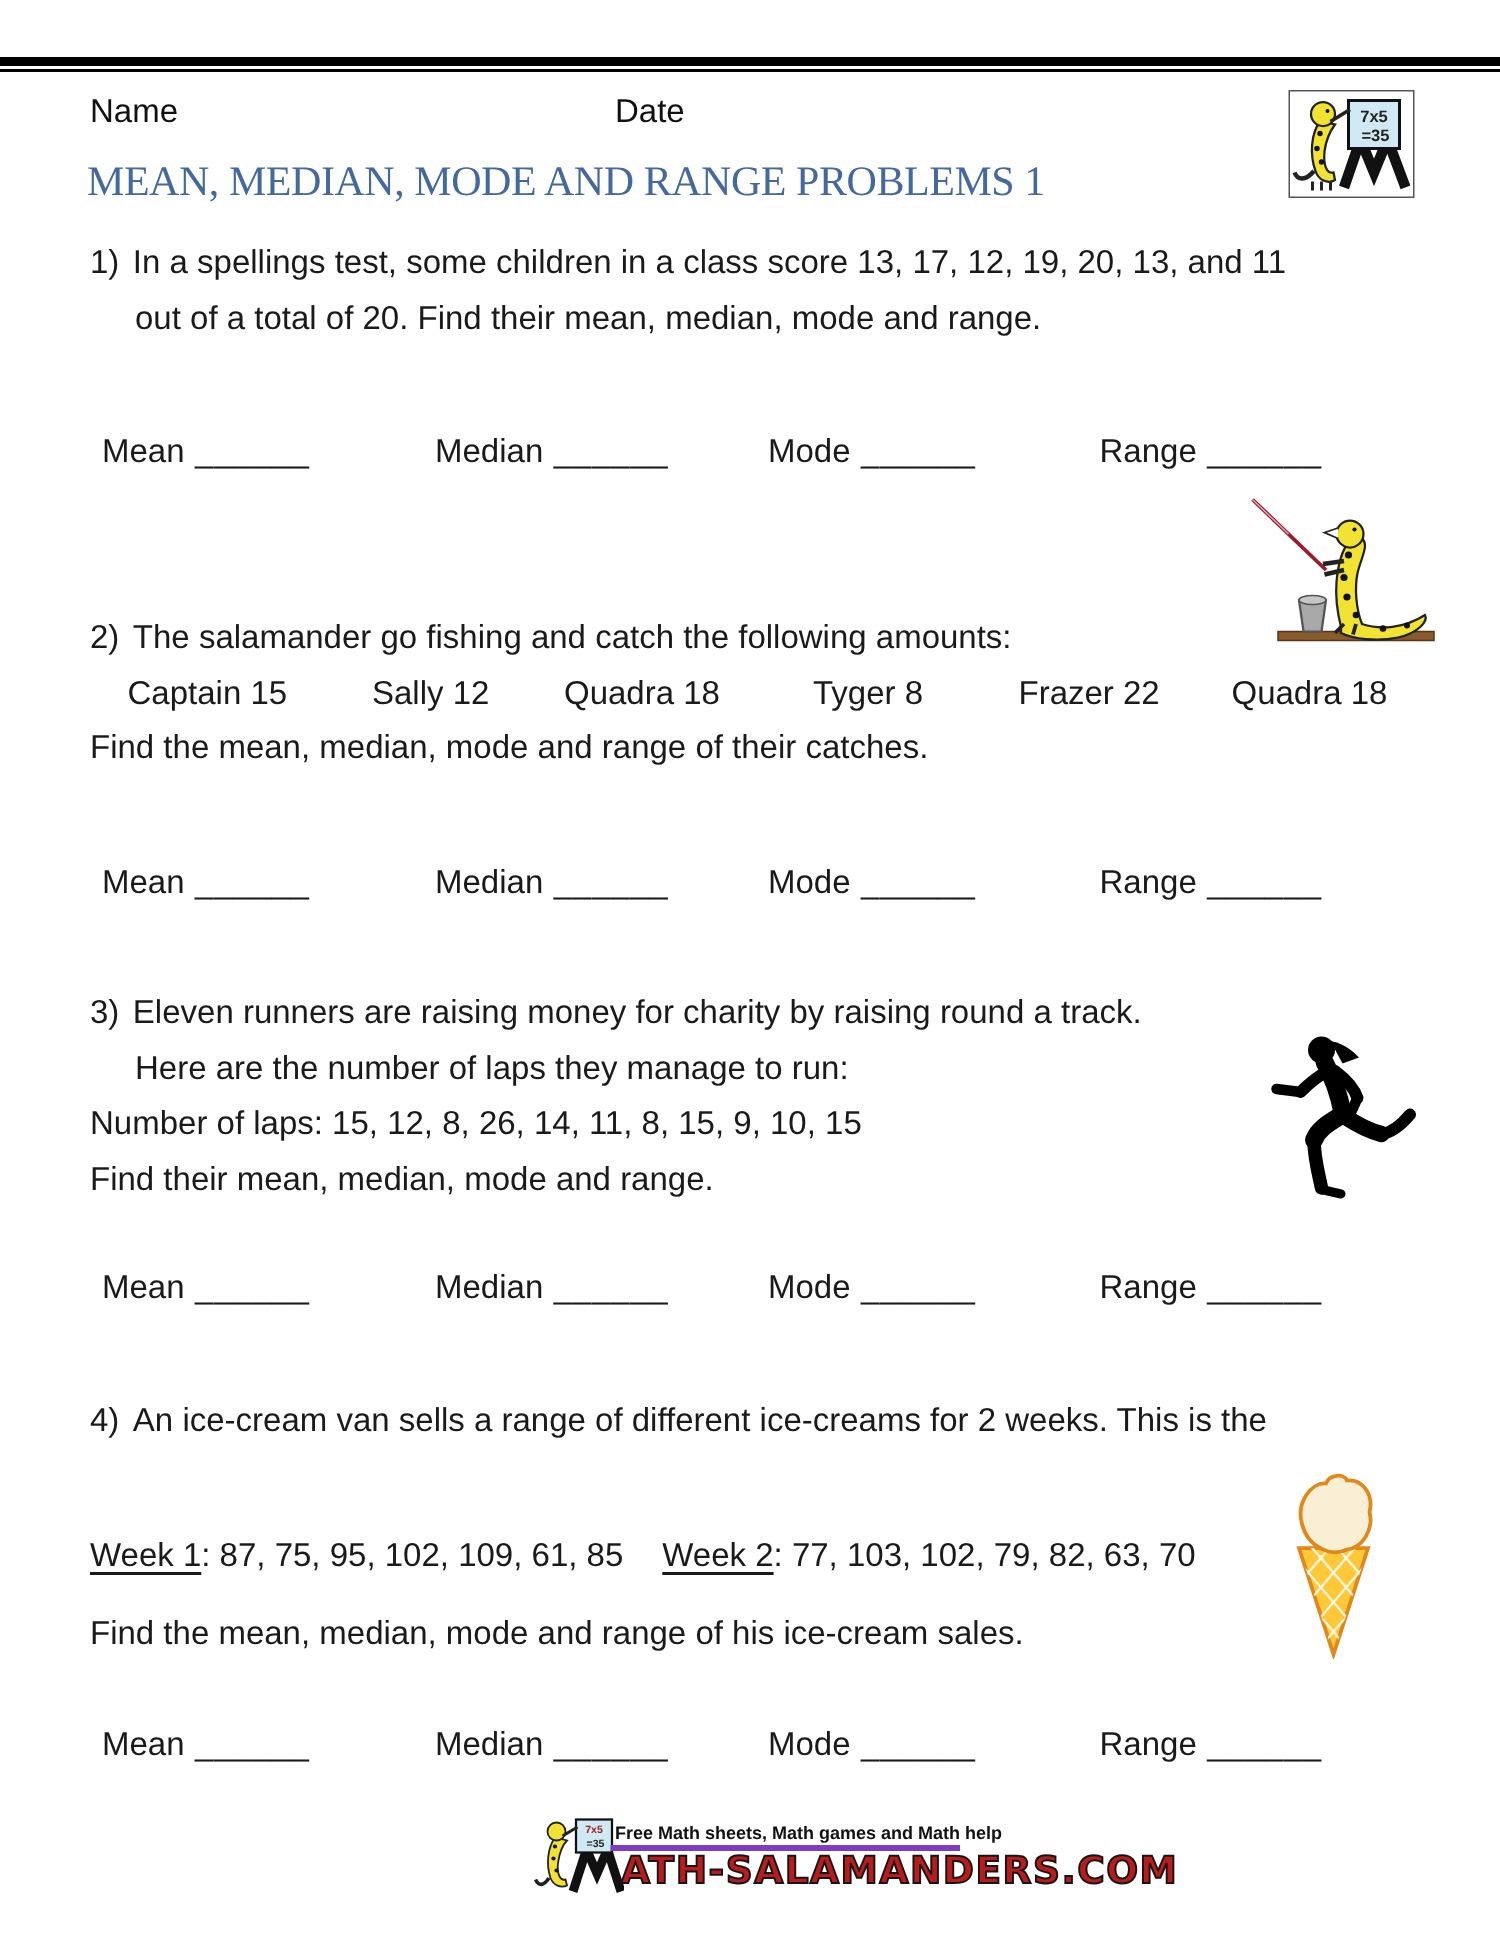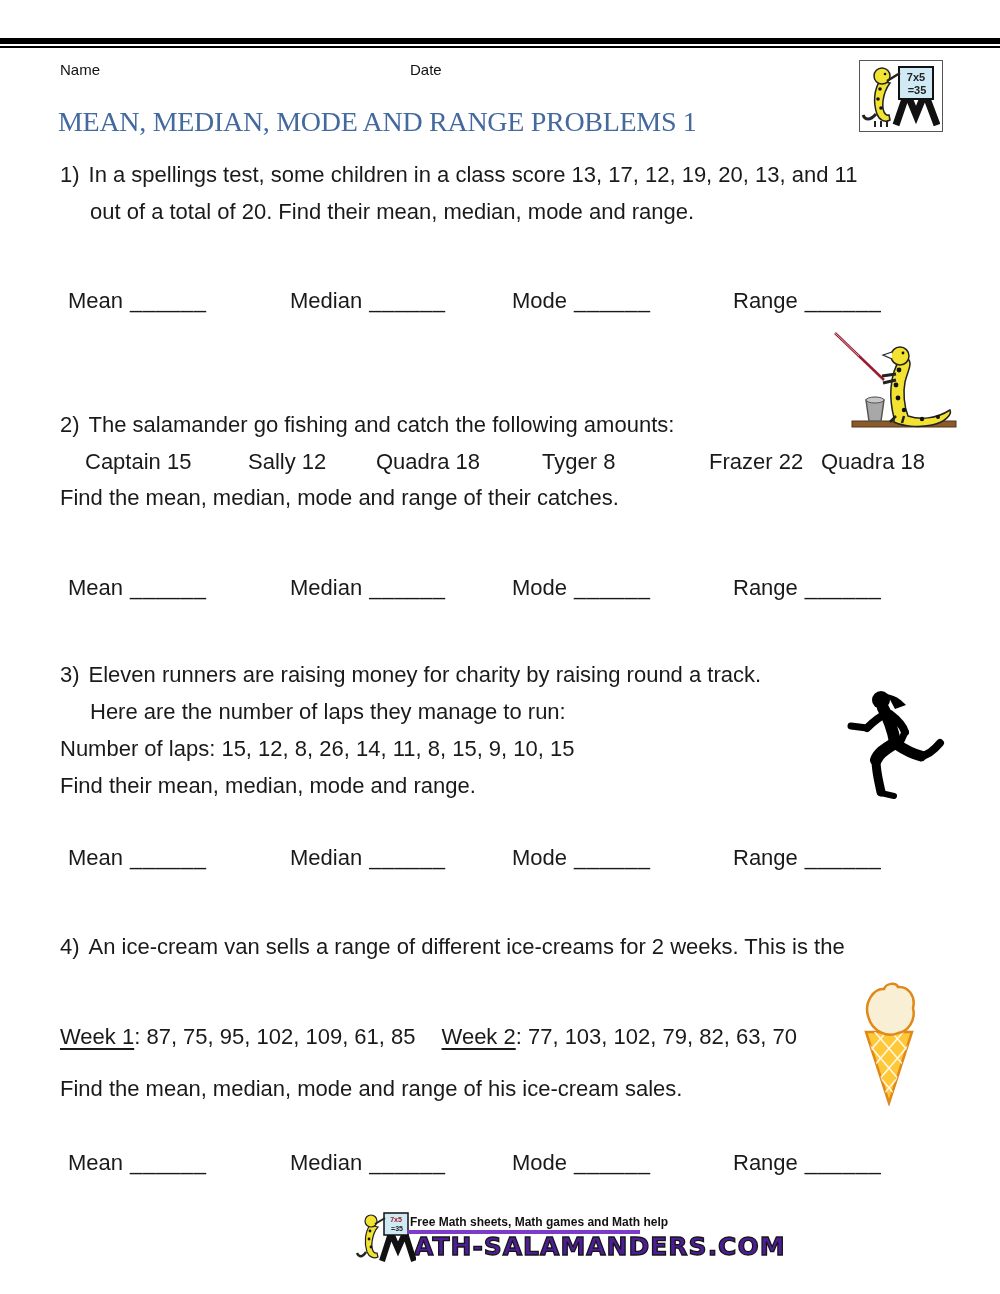--- a/index.html
+++ b/index.html
@@ -1,36 +1,36 @@
 <!DOCTYPE html>
 <html><head>
 <meta charset="utf-8">
 <style>
   html,body{margin:0;padding:0;background:#fff;}
   .page{position:relative;width:1000px;height:1294px;background:#ffffff;overflow:hidden;
         font-family:"Liberation Sans",sans-serif;color:#1a1a1a;}
   .abs{position:absolute;}
   .rule-thick{position:absolute;left:0;top:38px;width:1000px;height:6px;background:#000;}
   .rule-thin{position:absolute;left:0;top:46px;width:1000px;height:2px;background:#000;}
-  .meta-label{position:absolute;top:61px;font-size:15px;color:#111;}
+  .meta-label{position:absolute;top:61px;font-size:22px;color:#111;}
   .title{position:absolute;left:58px;top:106px;font-family:"Liberation Serif",serif;
          font-size:28px;letter-spacing:-0.3px;color:#44699e;white-space:nowrap;}
   .line{position:absolute;font-size:22px;white-space:nowrap;color:#1a1a1a;}
   .pnum{margin-right:9px;}
   .ans-row{position:absolute;left:0;width:1000px;height:30px;font-size:22px;}
   .ans{position:absolute;white-space:nowrap;}
   .blank{margin-left:7px;letter-spacing:0.5px;margin-top:16px;}
   .wk{text-decoration:underline;text-decoration-thickness:2px;text-underline-offset:4px;}
   .wk2gap{margin-left:26px;}
   .logo-box{position:absolute;left:859px;top:60px;width:84px;height:72px;background:#fff;
             border:1.5px solid #555;box-sizing:border-box;}
   .footer-tagline{position:absolute;left:410px;top:1215px;font-size:12px;font-weight:bold;color:#111;}
   .footer-bar{position:absolute;left:407px;top:1230px;width:233px;height:4px;background:#7d3bc8;}
   .footer-site{position:absolute;left:414px;top:1232px;font-size:25px;font-weight:800;
-               font-family:"DejaVu Sans",sans-serif;letter-spacing:1px;color:#4c1d95;
+               font-family:"DejaVu Sans",sans-serif;letter-spacing:1px;color:#b91c1c;
                -webkit-text-stroke:1.3px #151515;white-space:nowrap;}
 </style>
 </head>
 <body>
 
 <div class="page">
 
   <div class="rule-thick"></div>
   <div class="rule-thin"></div>
 
@@ -92,21 +92,21 @@
   </svg>
 
   <div class="line" style="left:60px;top:412px">
     <span class="pnum">2)</span><span>The salamander go fishing and catch the following amounts:</span>
   </div>
   <div class="line" style="left:0;top:449px;width:1000px">
     <span class="ans" style="left:85px">Captain 15</span>
     <span class="ans" style="left:248px">Sally 12</span>
     <span class="ans" style="left:376px">Quadra 18</span>
     <span class="ans" style="left:542px">Tyger 8</span>
-    <span class="ans" style="left:709px">Frazer 22</span>
+    <span class="ans" style="left:679px">Frazer 22</span>
     <span class="ans" style="left:821px">Quadra 18</span>
   </div>
   <div class="line" style="left:60px;top:485px">Find the mean, median, mode and range of their catches.</div>
 
   <div class="ans-row" style="top:575px">
     <span class="ans" style="left:68px"><span>Mean</span><span class="blank">______</span></span>
     <span class="ans" style="left:290px"><span>Median</span><span class="blank">______</span></span>
     <span class="ans" style="left:512px"><span>Mode</span><span class="blank">______</span></span>
     <span class="ans" style="left:733px"><span>Range</span><span class="blank">______</span></span>
   </div>

